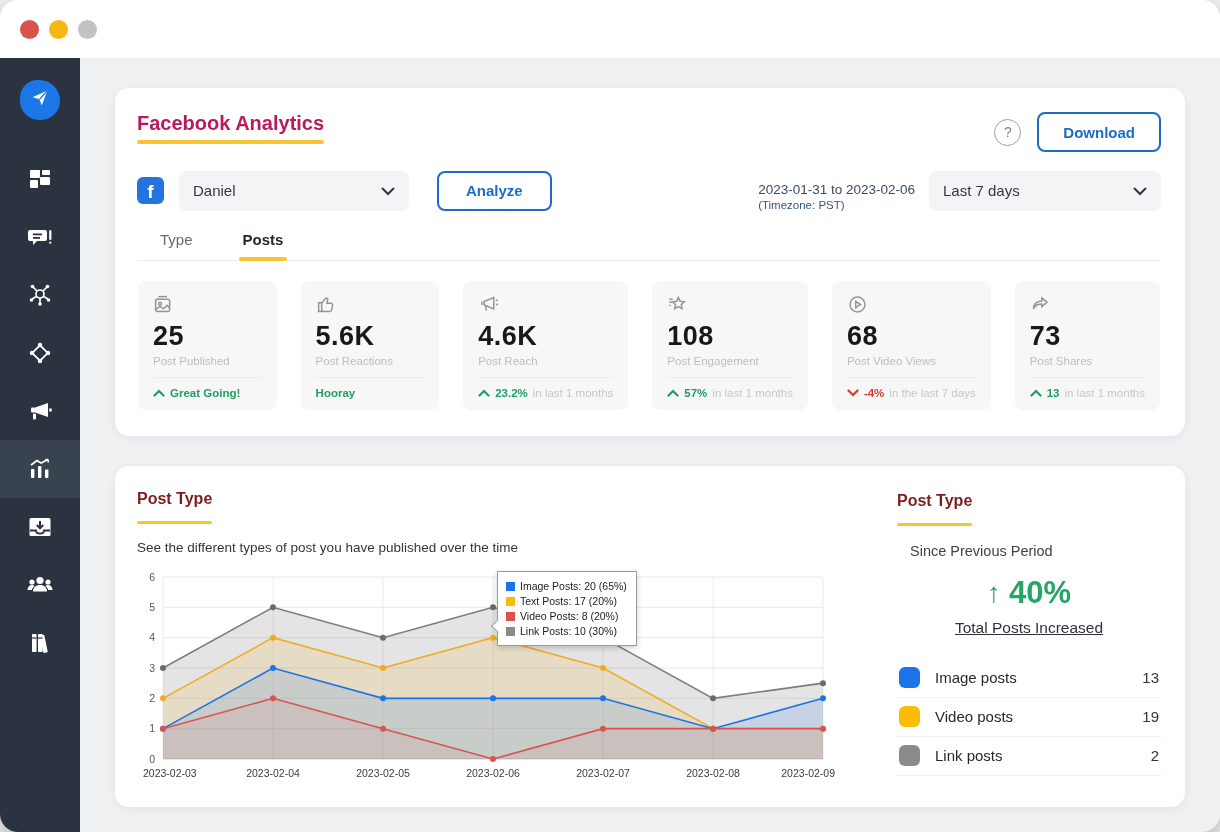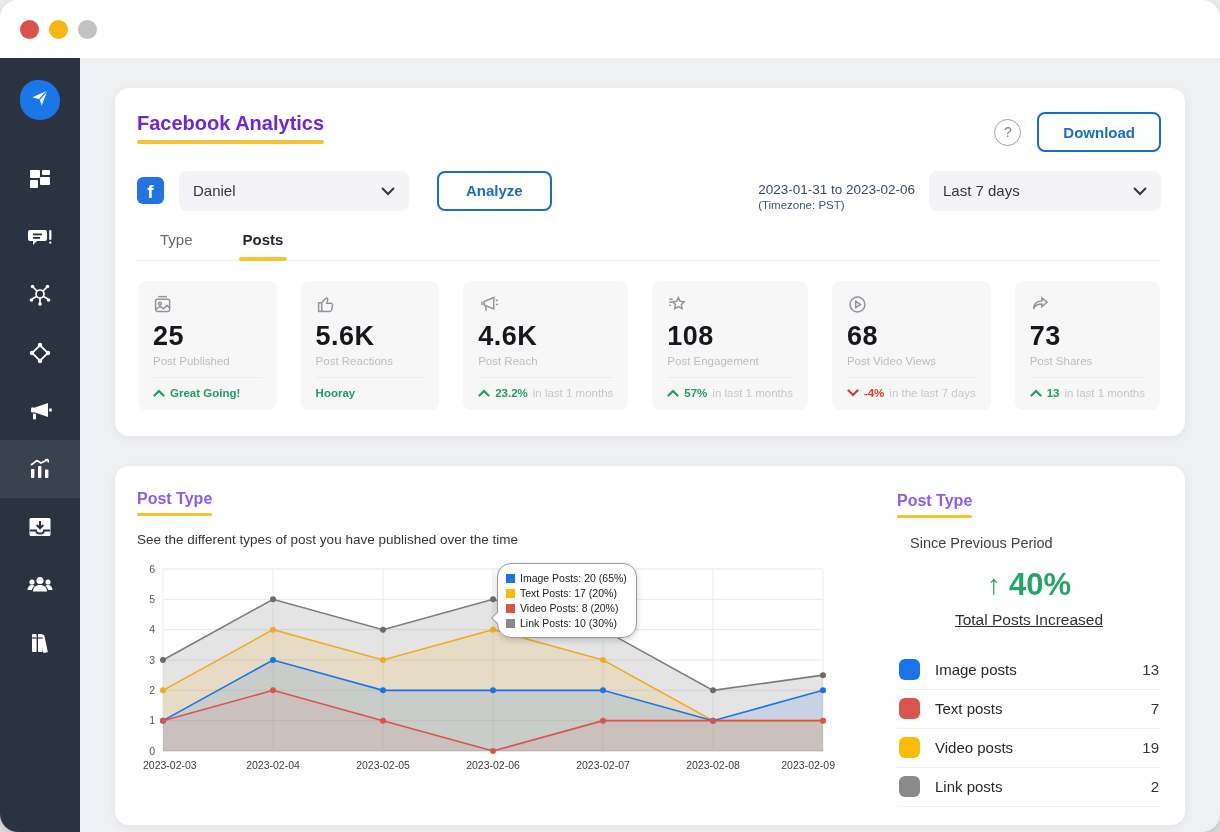--- a/index.html
+++ b/index.html
@@ -18,21 +18,21 @@
           align-items:center; justify-content:center; margin-bottom:30px; }
   .side-item { width:80px; height:58px; display:flex; align-items:center; justify-content:center; cursor:pointer; }
   .side-item.active { background:#39424f; }
   .side-item svg { display:block; }
 
   .content { flex:1; padding:30px 35px 0 35px; overflow:hidden; }
   .card { background:#fff; border-radius:14px; box-shadow:0 2px 8px rgba(40,40,60,.06); }
   .card.top { padding:24px 24px 26px 22px; margin-bottom:30px; }
 
   .hdr-row1 { display:flex; justify-content:space-between; align-items:flex-start; }
-  .page-title { font-size:20px; font-weight:bold; color:#6d28d9; display:inline-block; padding-bottom:9px; position:relative; }
+  .page-title { font-size:20px; font-weight:bold; color:#be185d; display:inline-block; padding-bottom:9px; position:relative; }
   .page-title:after { content:""; position:absolute; left:0; right:0; bottom:0; height:4px; border-radius:3px; background:#f8c330; }
   .hdr-right { display:flex; align-items:center; gap:16px; }
   .help-circle { width:27px; height:27px; border-radius:50%; border:1.5px solid #9aa0a6; color:#7d858c;
                  font-size:14px; display:flex; align-items:center; justify-content:center; background:#fff; cursor:pointer; }
   .btn-outline { height:40px; padding:0 24px; border:2px solid #1b6cc4; border-radius:8px; background:#fff;
                  color:#1b6cc4; font-weight:bold; font-size:15px; cursor:pointer; font-family:inherit; }
 
   .hdr-row2 { display:flex; align-items:center; margin-top:18px; }
   .fb-badge { width:27px; height:27px; border-radius:6px; background:#2374e1; color:#fff; font-weight:bold;
               font-size:19px; display:flex; align-items:flex-end; justify-content:center; line-height:24px; }
@@ -62,25 +62,25 @@
   .stat-divider { height:1px; background:#ececec; margin:10px 0 9px 0; }
   .stat-foot { font-size:11.5px; display:flex; align-items:center; gap:5px; white-space:nowrap; }
   .stat-foot .hl { font-weight:bold; }
   .stat-foot.pos .hl { color:#1f9e63; }
   .stat-foot.neg .hl { color:#d63c2e; }
   .stat-foot .sfx { color:#c3c7cc; font-weight:normal; }
   .arrow-ic { flex-shrink:0; }
 
   .card.bottom { padding:24px 24px 18px 22px; display:flex; }
   .chart-col { flex:1; min-width:0; }
-  .section-title { font-size:16px; font-weight:bold; color:#8b5cf6; display:inline-block; padding-bottom:8px; position:relative; }
+  .section-title { font-size:16px; font-weight:bold; color:#7f1d1d; display:inline-block; padding-bottom:16px; position:relative; }
   .section-title:after { content:""; position:absolute; left:0; right:0; bottom:0; height:3.5px; border-radius:3px; background:#f8c330; }
   .chart-sub { font-size:13.5px; color:#32363c; margin-top:16px; }
   .chart-wrap { position:relative; margin-top:12px; }
-  .tooltip { position:absolute; left:360px; top:4px; background:#fff; border:1px solid #9b9b9b; border-radius:14px;
+  .tooltip { position:absolute; left:360px; top:4px; background:#fff; border:1px solid #9b9b9b; border-radius:0;
              padding:7px 9px 6px 8px; box-shadow:0 2px 6px rgba(0,0,0,.18); z-index:5; }
   .tooltip:before { content:""; position:absolute; left:-5px; bottom:14px; width:9px; height:9px; background:#fff;
                     border-left:1px solid #9b9b9b; border-bottom:1px solid #9b9b9b; transform:rotate(45deg); }
   .tt-row { display:flex; align-items:center; gap:5px; font-size:10.5px; color:#222; line-height:15px; }
   .tt-chip { width:9px; height:9px; flex-shrink:0; }
 
   .summary-col { width:300px; flex-shrink:0; padding-left:36px; padding-top:2px; }
   .summary-sub { font-size:14.5px; color:#3e434a; margin-top:17px;margin-left:13px; }
   .delta-row { display:flex; align-items:center; justify-content:center; gap:8px; margin-top:16px; color:#27a567; }
   .delta-arrow { font-size:28px; font-weight:bold; }
@@ -494,25 +494,20 @@
             <span class="delta-val">40%</span>
           </div>
           <div class="delta-note">Total Posts Increased</div>
           <div class="legend">
             <div class="legend-row">
               <span class="legend-chip" style="background: rgb(26, 115, 232);"></span>
               <span class="legend-label">Image posts</span>
               <span class="legend-value">13</span>
             </div>
             <div class="legend-row">
-              <span class="legend-chip" style="background: rgb(217, 83, 79);"></span>
-              <span class="legend-label">Text posts</span>
-              <span class="legend-value">7</span>
-            </div>
-            <div class="legend-row">
               <span class="legend-chip" style="background: rgb(251, 188, 5);"></span>
               <span class="legend-label">Video posts</span>
               <span class="legend-value">19</span>
             </div>
             <div class="legend-row">
               <span class="legend-chip" style="background: rgb(138, 138, 138);"></span>
               <span class="legend-label">Link posts</span>
               <span class="legend-value">2</span>
             </div>
           </div>

